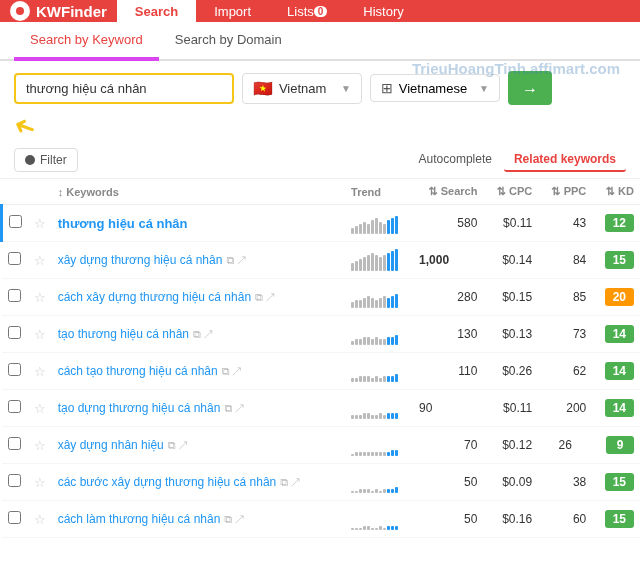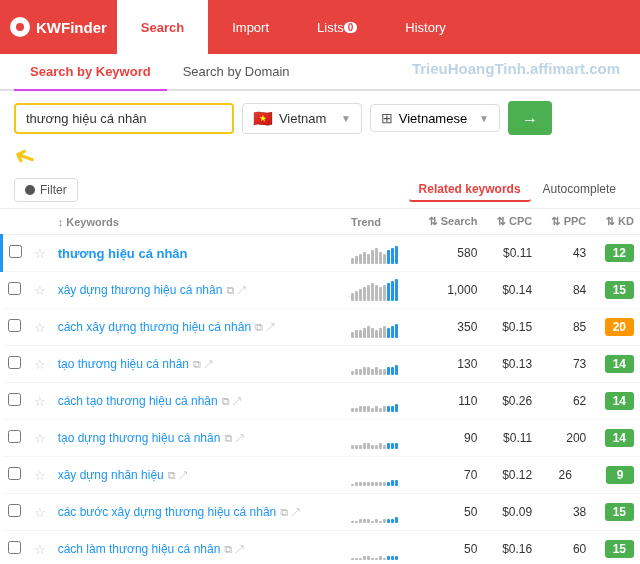--- a/index.html
+++ b/index.html
@@ -1,30 +1,30 @@
 <!DOCTYPE html>
 <html><head>
   <meta charset="utf-8">
   <style>
     * { box-sizing: border-box; margin: 0; padding: 0; }
     body { font-family: 'Segoe UI', Arial, sans-serif; font-size: 13px; background: #fff; width: 640px; overflow-x: hidden; }
 
     
-    .nav { background: #e8423f; display: flex; align-items: center; height: 54px; padding: 0 10px; }
+    .nav { background: #e8423f; display: flex; align-items: center; height: 22px; padding: 0 10px; }
     .nav-logo { display: flex; align-items: center; gap: 6px; color: #fff; font-weight: 700; font-size: 15px; margin-right: 10px; }
     .nav-logo .dot { width: 20px; height: 20px; background: #fff; border-radius: 50%; display: flex; align-items: center; justify-content: center; }
     .nav-logo .dot::after { content: ''; width: 8px; height: 8px; border-radius: 50%; background: #e8423f; }
     .nav-links { display: flex; height: 100%; }
-    .nav-link { color: #fff; text-decoration: none; padding: 0 24px; display: flex; align-items: center; font-size: 13px; font-weight: 500; cursor: pointer; }
+    .nav-link { color: #fff; text-decoration: none; padding: 0 18px; display: flex; align-items: center; font-size: 13px; font-weight: 500; cursor: pointer; }
     .nav-link.active { background: #fff; color: #e8423f; font-weight: 700; }
 
     
     .tabs-bar { display: flex; border-bottom: 2px solid #e0e0e0; padding: 0 14px; background: #fff; }
     .tab { padding: 10px 16px; cursor: pointer; font-size: 13px; color: #555; border-bottom: 2px solid transparent; margin-bottom: -2px; }
-    .tab.active { color: #e8423f; border-bottom: 2px solid #d946ef; font-weight: 700; }
+    .tab.active { color: #e8423f; border-bottom: 4px solid #d946ef; font-weight: 400; }
 
     
     .search-row { display: flex; align-items: center; gap: 8px; padding: 10px 14px; background: #fff; }
     .search-input-wrap { border: 2px solid #f5c518; border-radius: 4px; padding: 6px 10px; flex: 1; max-width: 220px; }
     .search-input-wrap input { border: none; outline: none; font-size: 13px; width: 100%; color: #333; }
     .country-select { display: flex; align-items: center; gap: 6px; border: 1px solid #ddd; border-radius: 4px; padding: 5px 10px; cursor: pointer; min-width: 120px; }
     .country-flag { font-size: 16px; }
     .country-name { font-size: 13px; color: #333; }
     .dropdown-arrow { color: #999; font-size: 10px; margin-left: auto; }
     .lang-select { display: flex; align-items: center; gap: 6px; border: 1px solid #ddd; border-radius: 4px; padding: 5px 10px; cursor: pointer; min-width: 130px; }
@@ -105,22 +105,22 @@
 <div class="annotation">
   <span class="annotation-arrow">➜</span>
 </div>
 
 <div class="filter-row">
   <div class="filter-btn">
     <span class="filter-dot"></span>
     <span>Filter</span>
   </div>
   <div class="keyword-tabs">
+    <div class="kw-tab">Autocomplete</div>
     <div class="kw-tab active">Related keywords</div>
-    <div class="kw-tab">Autocomplete</div>
   </div>
 </div>
 
 <div class="table-wrap">
   <table>
     <thead>
       <tr>
         <th class="checkbox-cell"></th>
         <th></th>
         <th>↕ Keywords</th>
@@ -170,21 +170,21 @@
               <div class="bar-col" style="height: 16px;"></div>
               <div class="bar-col" style="height: 18px;"></div>
               <div class="bar-col" style="height: 16px;"></div>
               <div class="bar-col" style="height: 14px;"></div>
               <div class="bar-col" style="height: 16px;"></div>
               <div class="bar-col active-bar" style="height: 18px;"></div>
               <div class="bar-col active-bar" style="height: 20px;"></div>
               <div class="bar-col active-bar" style="height: 22px;"></div>
             </div>
           </td>
-          <td style="text-align: right;">1,000</td>
+          <td style=" font-weight: bold;">1,000</td>
           <td style="text-align: right;">$0.14</td>
           <td style="text-align: right;">84</td>
           <td style="text-align: right;"><span class="kd-badge kd-green">15</span></td>
         </tr>
         <tr>
           <td class="checkbox-cell"><input type="checkbox" style=""></td>
           <td class="star-cell">☆</td>
           <td><a class="keyword-link" href="#">cách xây dựng thương hiệu cá nhân</a><span class="kw-icons">⧉ ↗</span></td>
           <td>
             <div class="mini-bar">
@@ -195,21 +195,21 @@
               <div class="bar-col" style="height: 12px;"></div>
               <div class="bar-col" style="height: 10px;"></div>
               <div class="bar-col" style="height: 8px;"></div>
               <div class="bar-col" style="height: 10px;"></div>
               <div class="bar-col" style="height: 12px;"></div>
               <div class="bar-col active-bar" style="height: 10px;"></div>
               <div class="bar-col active-bar" style="height: 12px;"></div>
               <div class="bar-col active-bar" style="height: 14px;"></div>
             </div>
           </td>
-          <td style="text-align: right;">350</td>
+          <td style="text-align: right;">280</td>
           <td style="text-align: right;">$0.15</td>
           <td style="text-align: right;">85</td>
           <td style="text-align: right;"><span class="kd-badge kd-orange">20</span></td>
         </tr>
         <tr>
           <td class="checkbox-cell"><input type="checkbox" style=""></td>
           <td class="star-cell">☆</td>
           <td><a class="keyword-link" href="#">tạo thương hiệu cá nhân</a><span class="kw-icons">⧉ ↗</span></td>
           <td>
             <div class="mini-bar">
@@ -270,21 +270,21 @@
               <div class="bar-col" style="height: 6px;"></div>
               <div class="bar-col" style="height: 4px;"></div>
               <div class="bar-col" style="height: 4px;"></div>
               <div class="bar-col" style="height: 6px;"></div>
               <div class="bar-col" style="height: 4px;"></div>
               <div class="bar-col active-bar" style="height: 6px;"></div>
               <div class="bar-col active-bar" style="height: 6px;"></div>
               <div class="bar-col active-bar" style="height: 6px;"></div>
             </div>
           </td>
-          <td style="text-align: right;">90</td>
+          <td style="text-align: left;">90</td>
           <td style="text-align: right;">$0.11</td>
           <td style="text-align: right;">200</td>
           <td style="text-align: right;"><span class="kd-badge kd-green">14</span></td>
         </tr>
         <tr>
           <td class="checkbox-cell"><input type="checkbox" style=""></td>
           <td class="star-cell">☆</td>
           <td><a class="keyword-link" href="#">xây dựng nhân hiệu</a><span class="kw-icons">⧉ ↗</span></td>
           <td>
             <div class="mini-bar">

